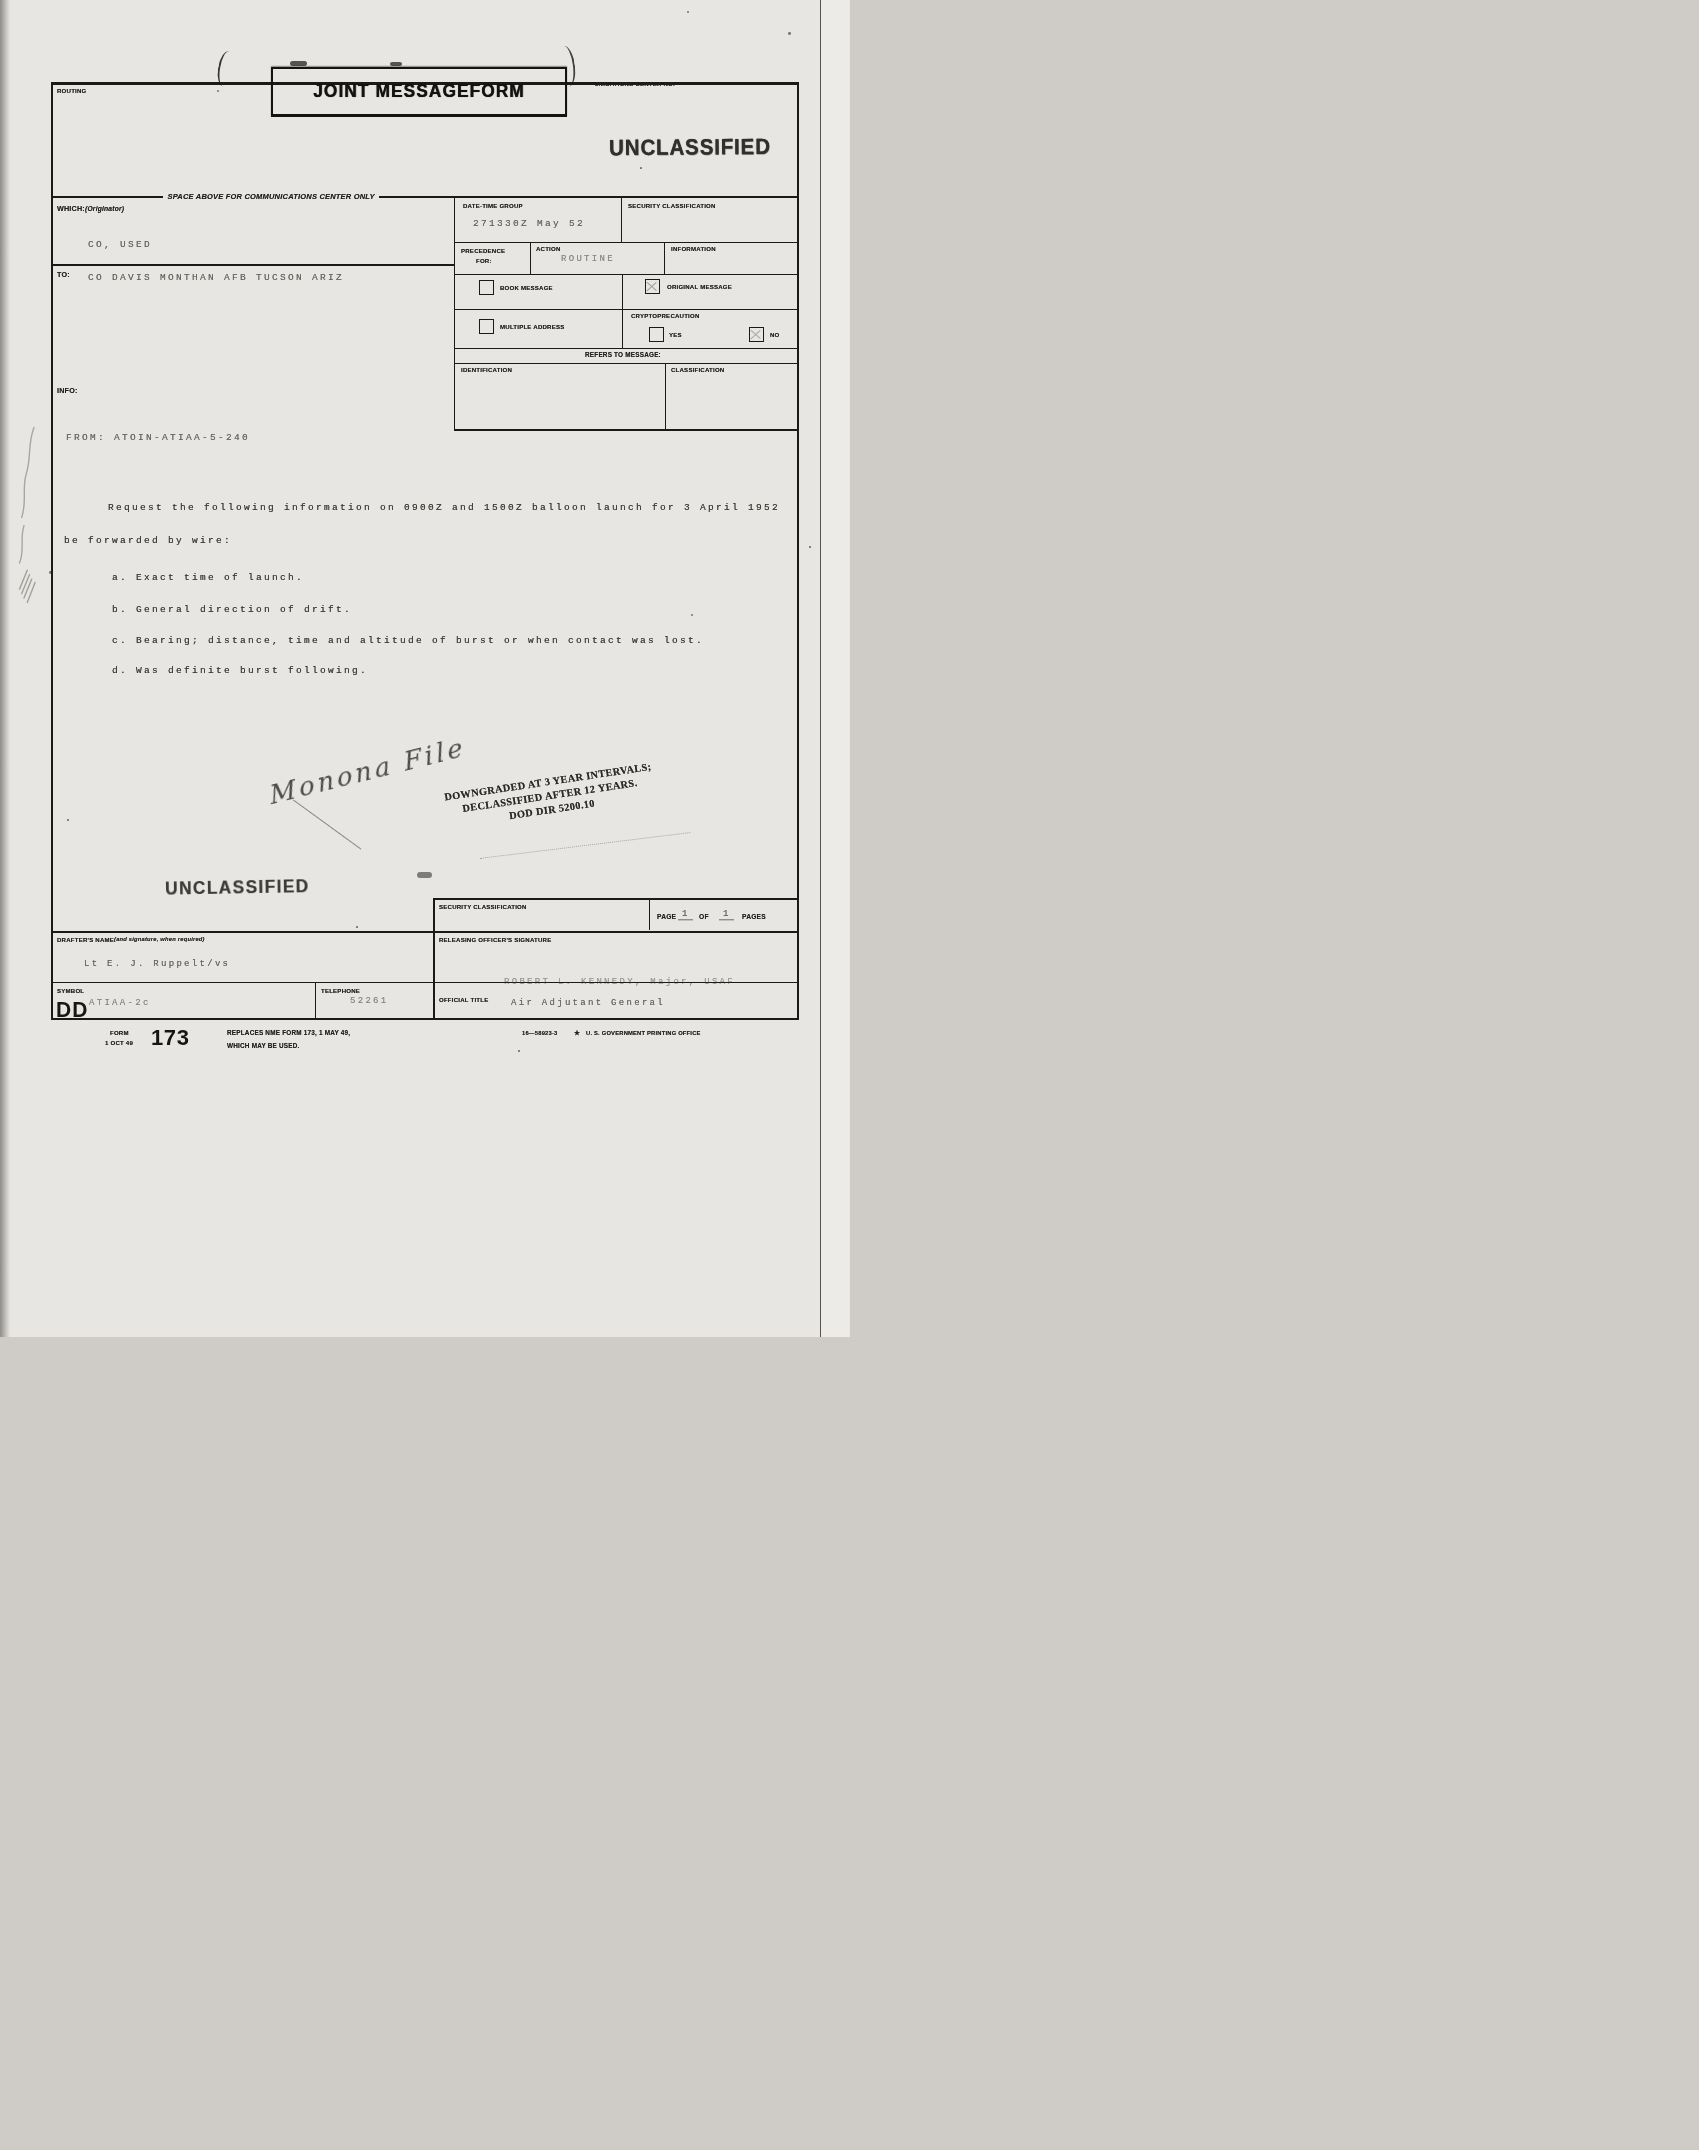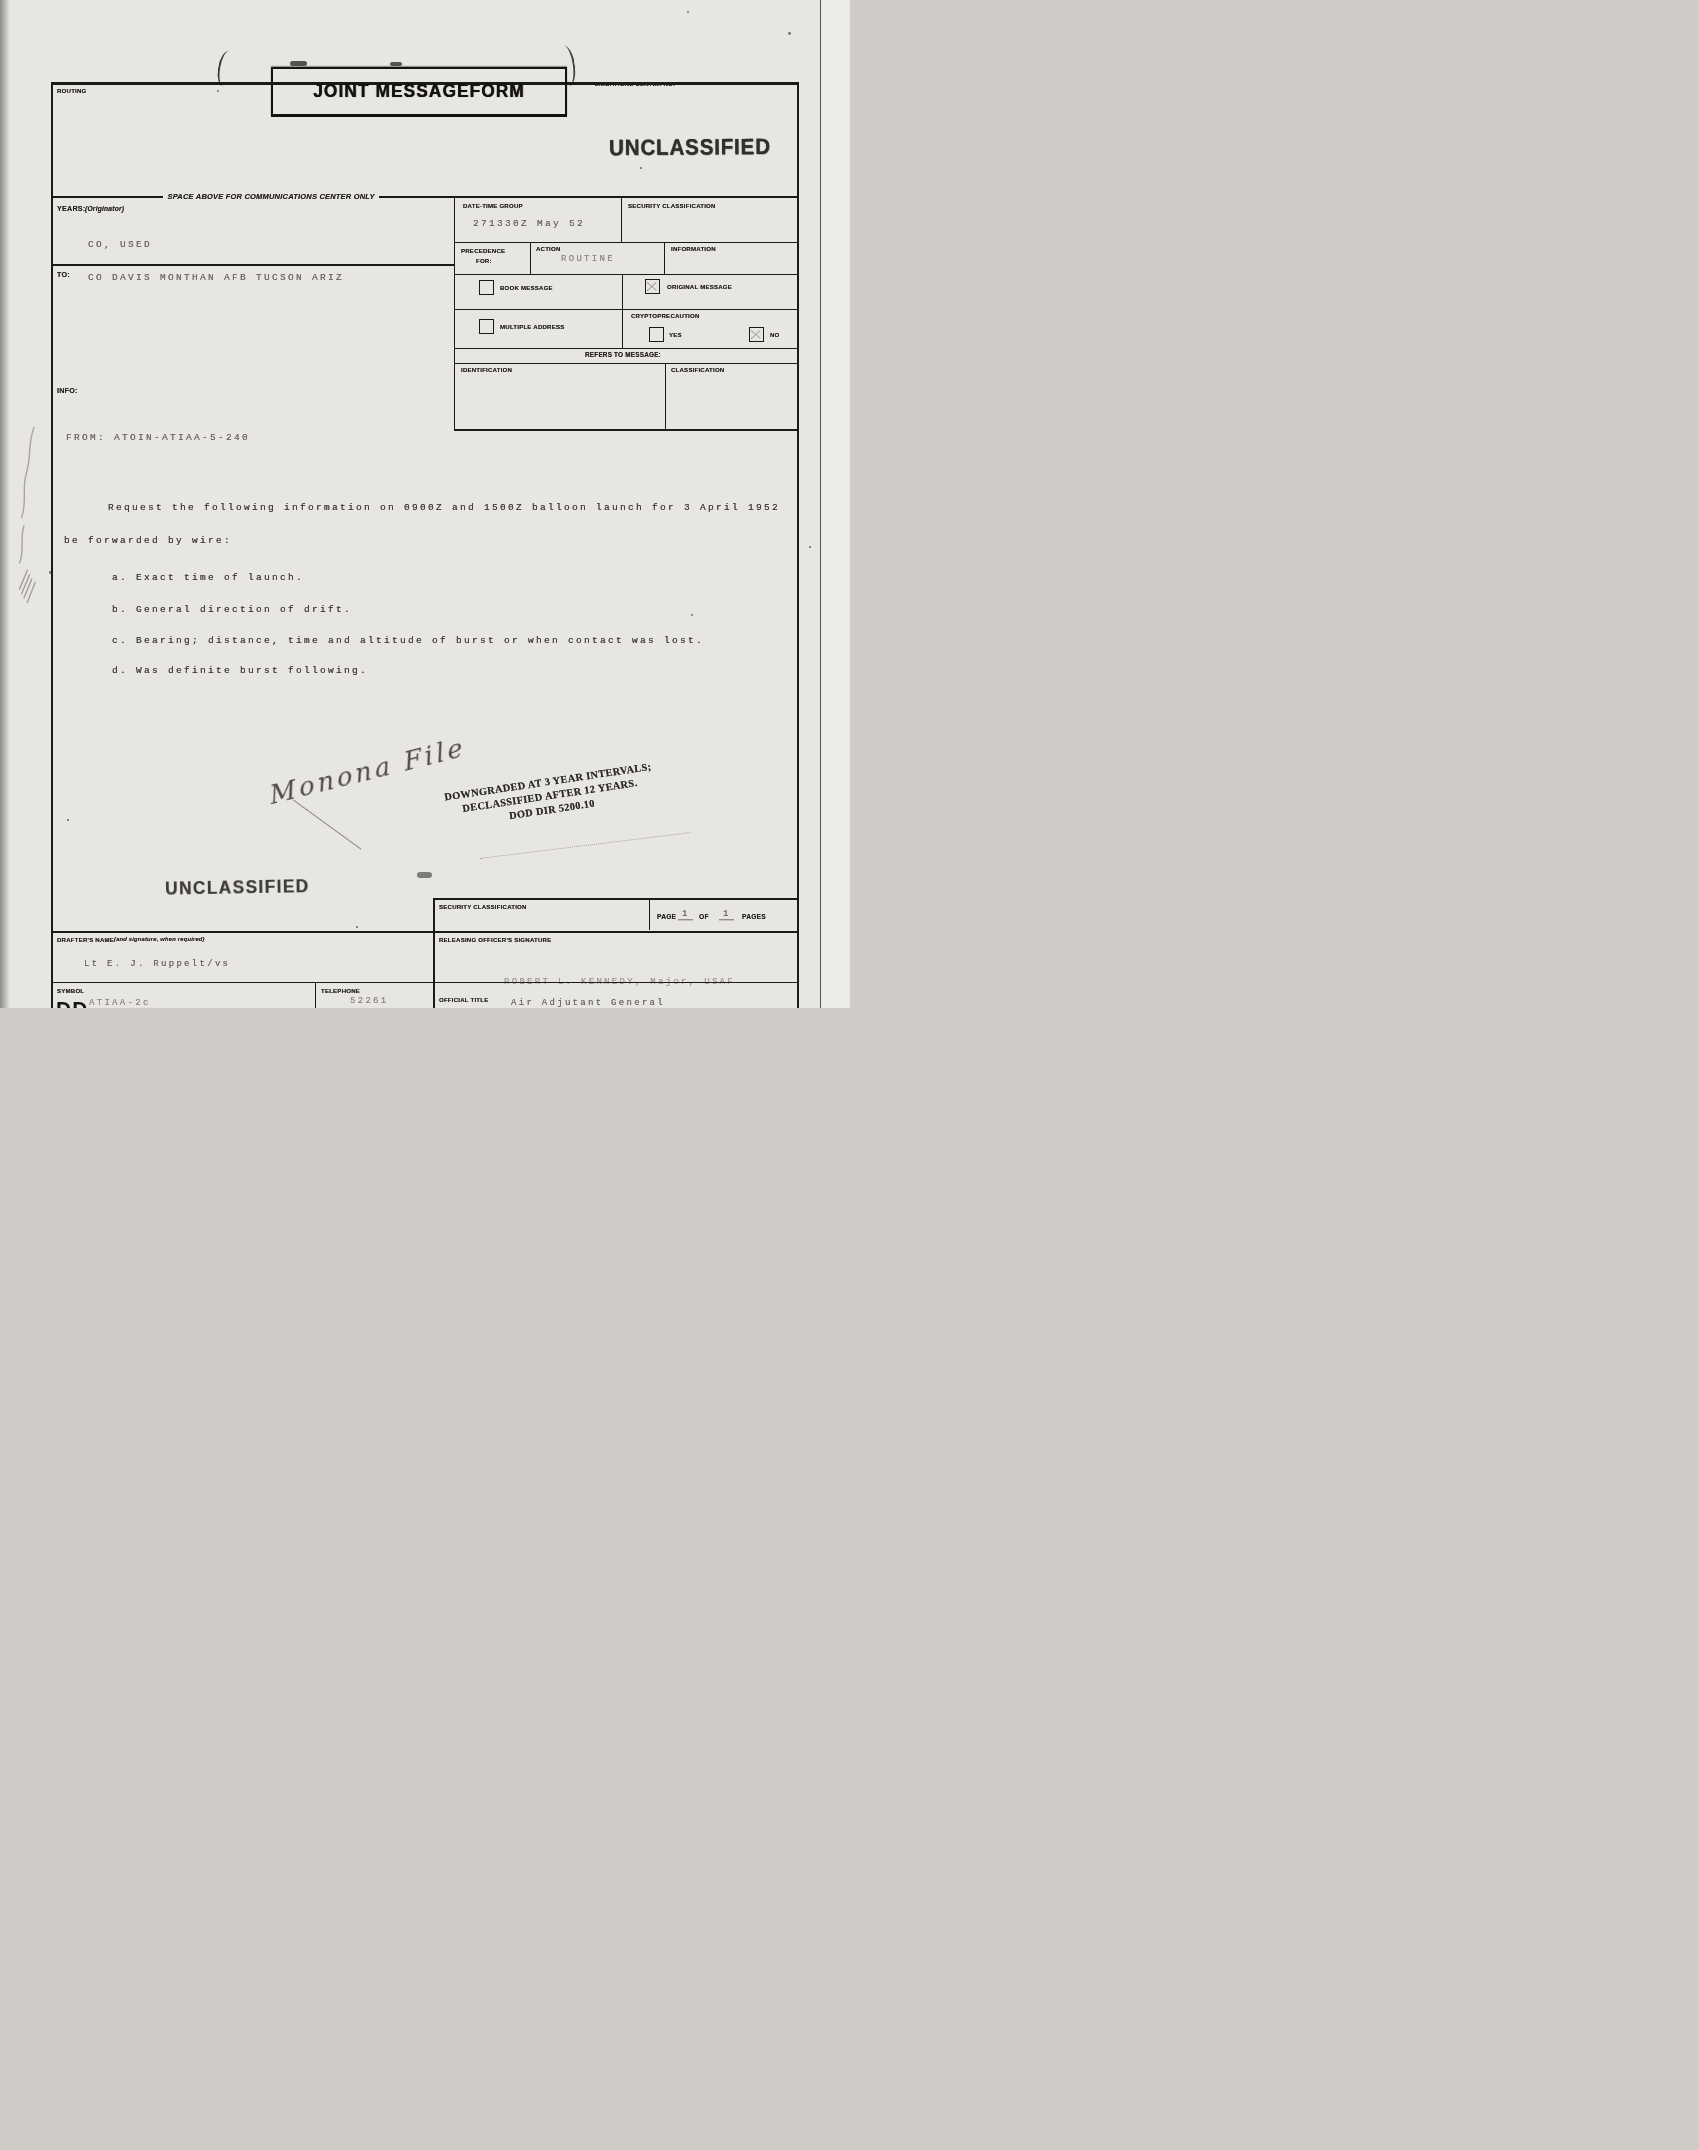--- a/index.html
+++ b/index.html
@@ -1,16 +1,16 @@
 <!DOCTYPE html>
 <html style="font-size:9px"><head>
 <meta charset="utf-8">
 <style>
   html,body{margin:0;padding:0;background:#cfccc8;}
-  .page{position:relative;width:850px;height:1008px;background:#e8e6e2;overflow:hidden;
+  .page{position:relative;width:850px;height:1337px;background:#e8e6e2;overflow:hidden;
         font-family:"Liberation Sans",sans-serif;}
   
   .edge-left{position:absolute;left:0;top:0;width:10px;height:100%;
     background:linear-gradient(to right,#8f8d8a,rgba(233,231,228,0));}
   .scanline-right{position:absolute;left:820px;top:0;width:1.4px;height:100%;background:#3b3834;opacity:.85;}
   .right-strip{position:absolute;left:821px;top:0;width:28px;height:100%;background:#edebe8;}
   .speck{position:absolute;background:#2a2826;border-radius:50%;opacity:.6;}
   
   .hline,.vline{position:absolute;background:#1b1a18;}
   
@@ -77,21 +77,21 @@
   <div class="arc" style="left:218px;top:51px;width:14.5px;height:36px;border-left:2.2px solid #1a1918;opacity:.85;transform:rotate(9deg);"></div>
   <div class="arc" style="left:557px;top:46px;width:15.6px;height:41px;border-right:2.2px solid #1a1918;opacity:.8;transform:rotate(-7deg);"></div>
   <div class="smudge" style="left:290px;top:61px;width:16.7px;height:5px;border-radius:2.8px;"></div>
   <div class="smudge" style="left:390px;top:62px;width:12.3px;height:3.9px;border-radius:2.8px;"></div>
 
   <div class="stamp" style="left:609px;top:135px;font-size:20.6px;letter-spacing:0.8px;transform:scaleY(1.08) rotate(-.4deg);opacity:.88;text-shadow:0 0 0.8px rgba(23,22,20,.9),0.6px 0.6px 0 rgba(23,22,20,.35);">UNCLASSIFIED</div>
 
   <div class="hline" style="left:51px;top:196px;width:748px;height:2.2px;"></div>
   <div class="lb it" style="left:163px;top:192px;font-size:7.5px;background:#e8e6e2;padding:0 4.5px;">SPACE ABOVE FOR COMMUNICATIONS CENTER ONLY</div>
 
-  <div class="lb md" style="left:57px;top:204px;">YEARS:</div>
+  <div class="lb md" style="left:57px;top:204px;">WHICH:</div>
   <div class="lb it" style="left:85px;top:205px;font-size:6.7px;">(Originator)</div>
   <div class="tw dim" style="left:88px;top:239px;">CO, USED</div>
   <div class="hline" style="left:51px;top:264px;width:403px;height:1.9px;"></div>
   <div class="lb md" style="left:57px;top:270px;">TO:</div>
   <div class="tw dim" style="left:88px;top:272px;">CO DAVIS MONTHAN AFB TUCSON ARIZ</div>
   <div class="lb md" style="left:57px;top:386px;">INFO:</div>
 
   <div class="vline" style="left:454px;top:196px;width:1.4px;height:233px;"></div>
   <div class="hline" style="left:454px;top:242px;width:345px;height:1.4px;"></div>
   <div class="hline" style="left:454px;top:274px;width:345px;height:1.4px;"></div>

